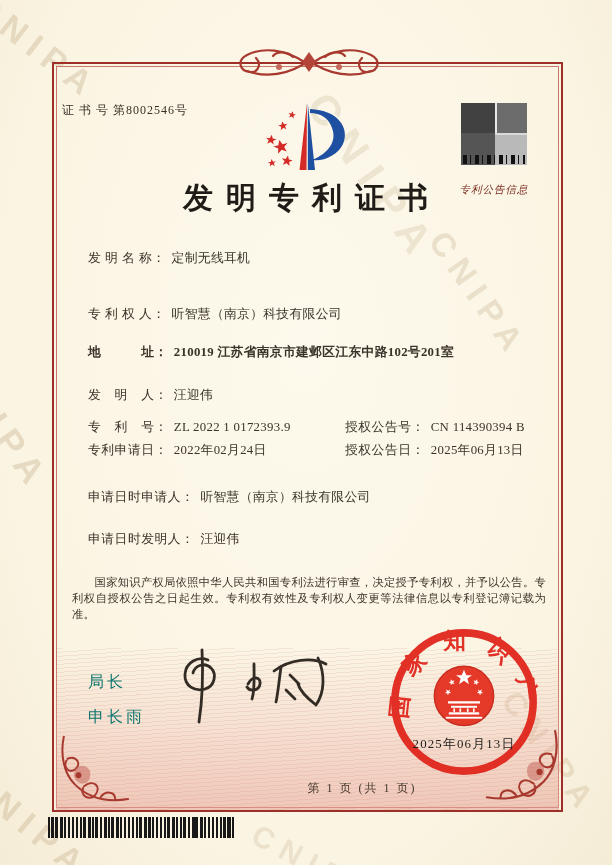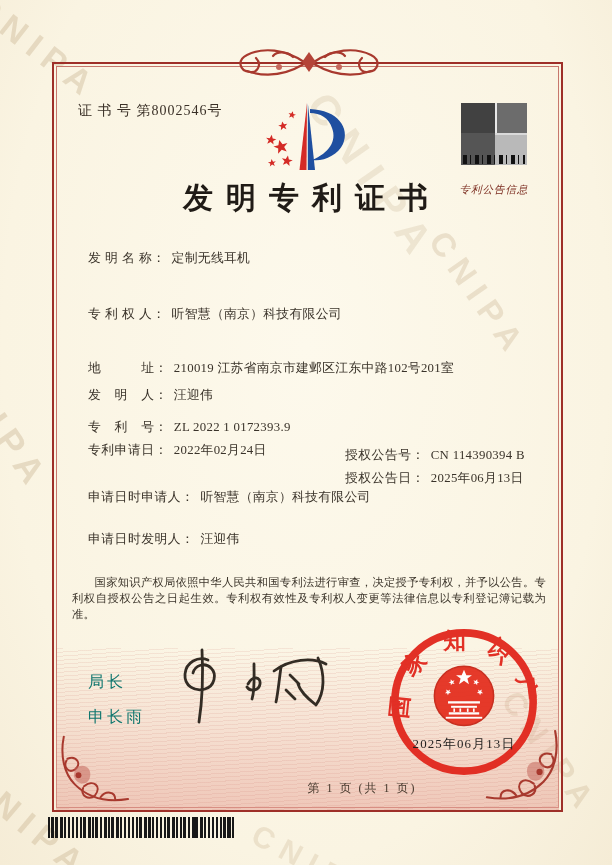--- a/index.html
+++ b/index.html
@@ -39,21 +39,21 @@
       linear-gradient(to bottom, rgba(238,195,185,0) 0%, rgba(236,184,174,.30) 45%, rgba(230,162,150,.55) 100%);
     pointer-events:none;
   }
   
   .ornament{position:absolute;z-index:3;}
   .orn-top{left:213px;top:45px;width:192px;height:58px;}
   .orn-bl{left:55px;top:733px;width:80px;height:78px;}
   .orn-br{left:483px;top:727px;width:78px;height:83px;}
   
   .cert-no{
-    position:absolute;left:78px;top:102px;font-size:14px;letter-spacing:1px;
+    position:absolute;left:62px;top:102px;font-size:12px;letter-spacing:1px;
     color:#3a3027;z-index:4;
   }
   .logo{position:absolute;left:250px;top:100px;width:120px;height:84px;z-index:4;}
   .qr-wrap{position:absolute;left:459px;top:103px;width:70px;z-index:4;}
   .qr{
     width:66px;height:62px;margin:0 auto;position:relative;background:#8a8a8a;
     filter:blur(.4px);display:grid;grid-template-columns:34px 32px;grid-template-rows:30px 32px;
   }
   .qr .b1{background:#414141;}
   .qr .b2{background:#6c6c6c;border-left:2px solid #e8e8e8;}
@@ -69,22 +69,22 @@
   }
   .doc-title{
     position:absolute;left:52px;width:507px;top:178px;text-align:center;
     font-size:30px;font-weight:bold;letter-spacing:13px;color:#201b16;z-index:4;
     text-indent:13px;
   }
   
   .row{position:absolute;left:88px;font-size:12.8px;color:#3a332a;z-index:4;white-space:nowrap;}
   .row .lbl{letter-spacing:.5px;}
   .row .val{margin-left:6px;letter-spacing:.3px;}
-  .rt{left:345px;margin-top:28px;}
-  .r1{top:250px;}  .r2{top:306px;}  .r3{top:360px;}  .r4{top:387px;}
+  .rt{left:345px;}
+  .r1{top:250px;}  .r2{top:306px;}  .r3{top:344px;font-weight:bold;}  .r4{top:387px;}
   .r5{top:419px;}  .r6{top:442px;}  .r7{top:489px;}  .r8{top:531px;}
   
   .body-par{
     position:absolute;left:72px;top:574px;width:474px;z-index:4;
     font-size:11.3px;line-height:16px;text-indent:2em;text-align:justify;
     color:#3c352b;letter-spacing:.2px;
   }
   
   .signer{position:absolute;left:88px;top:672px;z-index:4;font-size:16px;letter-spacing:3px;color:#0f766e;}
   .signer div{margin-bottom:14px;}

